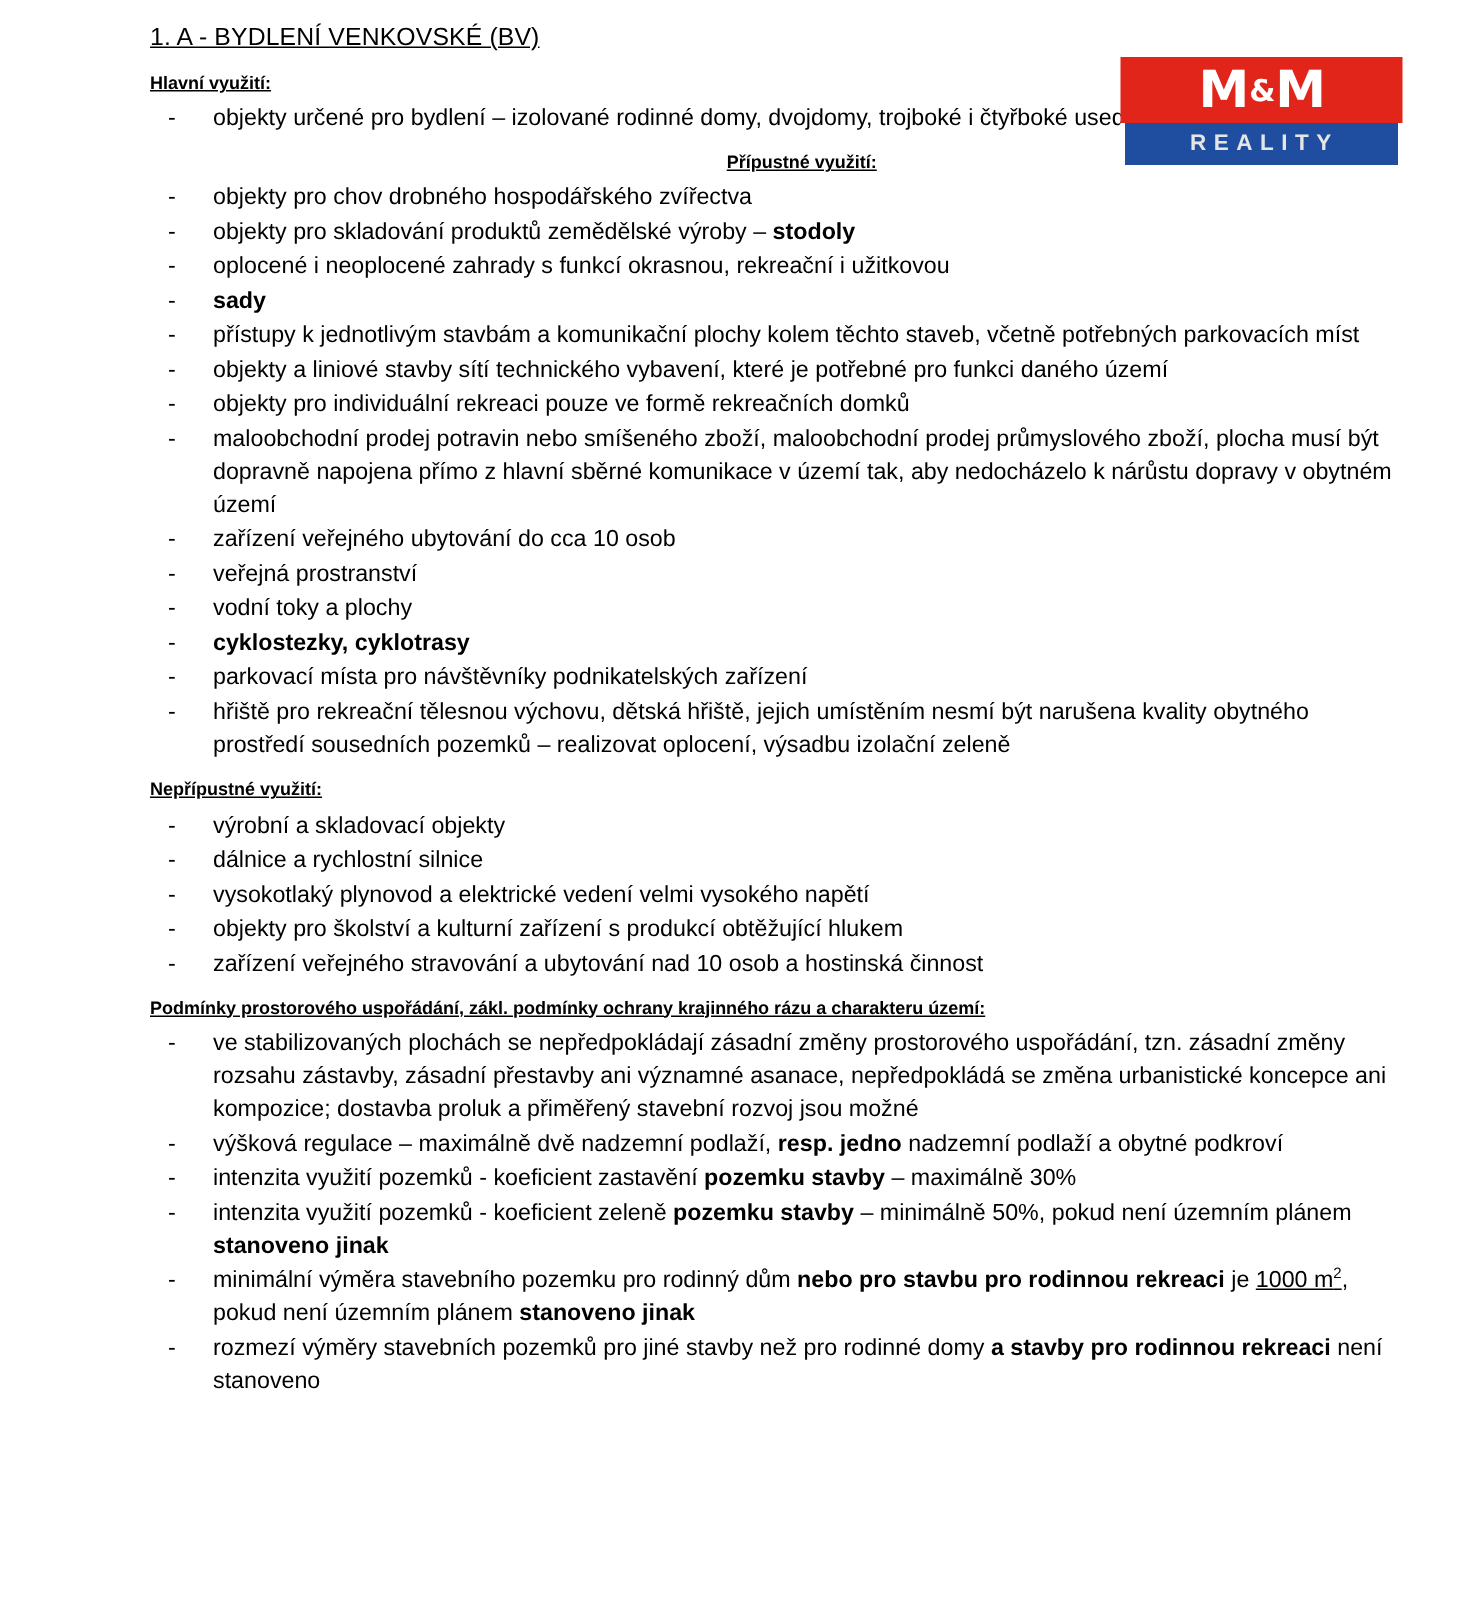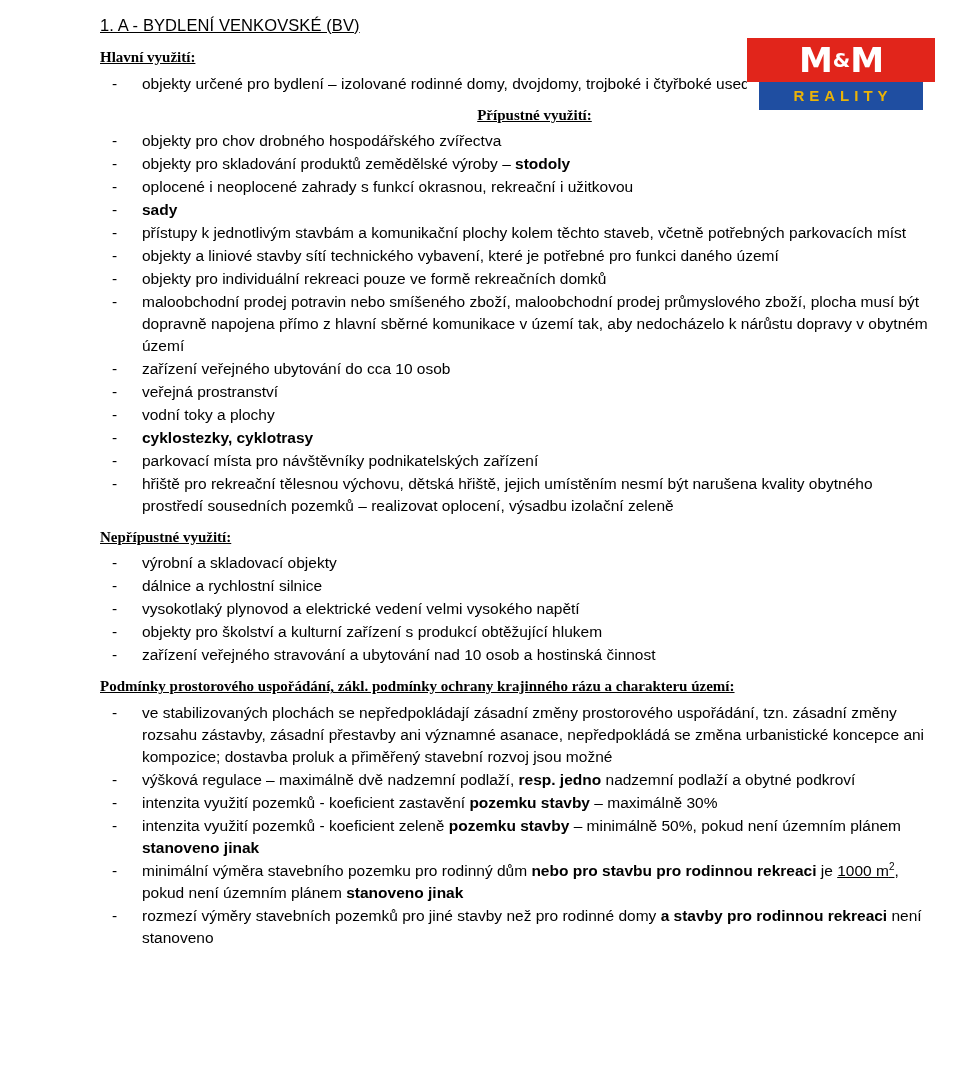--- a/index.html
+++ b/index.html
@@ -62,43 +62,42 @@
     height: 28px;
     width: 188px;
     background: #ffffff;
     display: flex;
     align-items: center;
     justify-content: center;
     margin-top: 0;
   }
   .logo-reality {
     background: #1f4ea1;
-    color: #eab308;
+    color: #e5e5e5;
     font-family: "Liberation Sans", sans-serif;
     font-weight: bold;
     font-size: 15px;
     letter-spacing: 5px;
     padding: 3px 10px 3px 14px;
-    width: 164px;
+    width: 182px;
     box-sizing: border-box;
     text-align: center;
   }
   h1.doc-title {
     font-size: 16.5px;
     font-weight: normal;
     margin: 0 0 10px 0;
     text-decoration: underline;
     letter-spacing: 0.1px;
   }
   .section-head {
     font-weight: bold;
     text-decoration: underline;
     margin: 0 0 4px 0;
-    font-size: 15px;
-    font-family: Liberation Serif, serif;
+    font-size: 12px;
   }
   .section-head.indent {
     margin-left: 32px;
     text-align: center;
   }
   ul.list {
     list-style: none;
     margin: 0 0 10px 0;
     padding: 0;
   }

